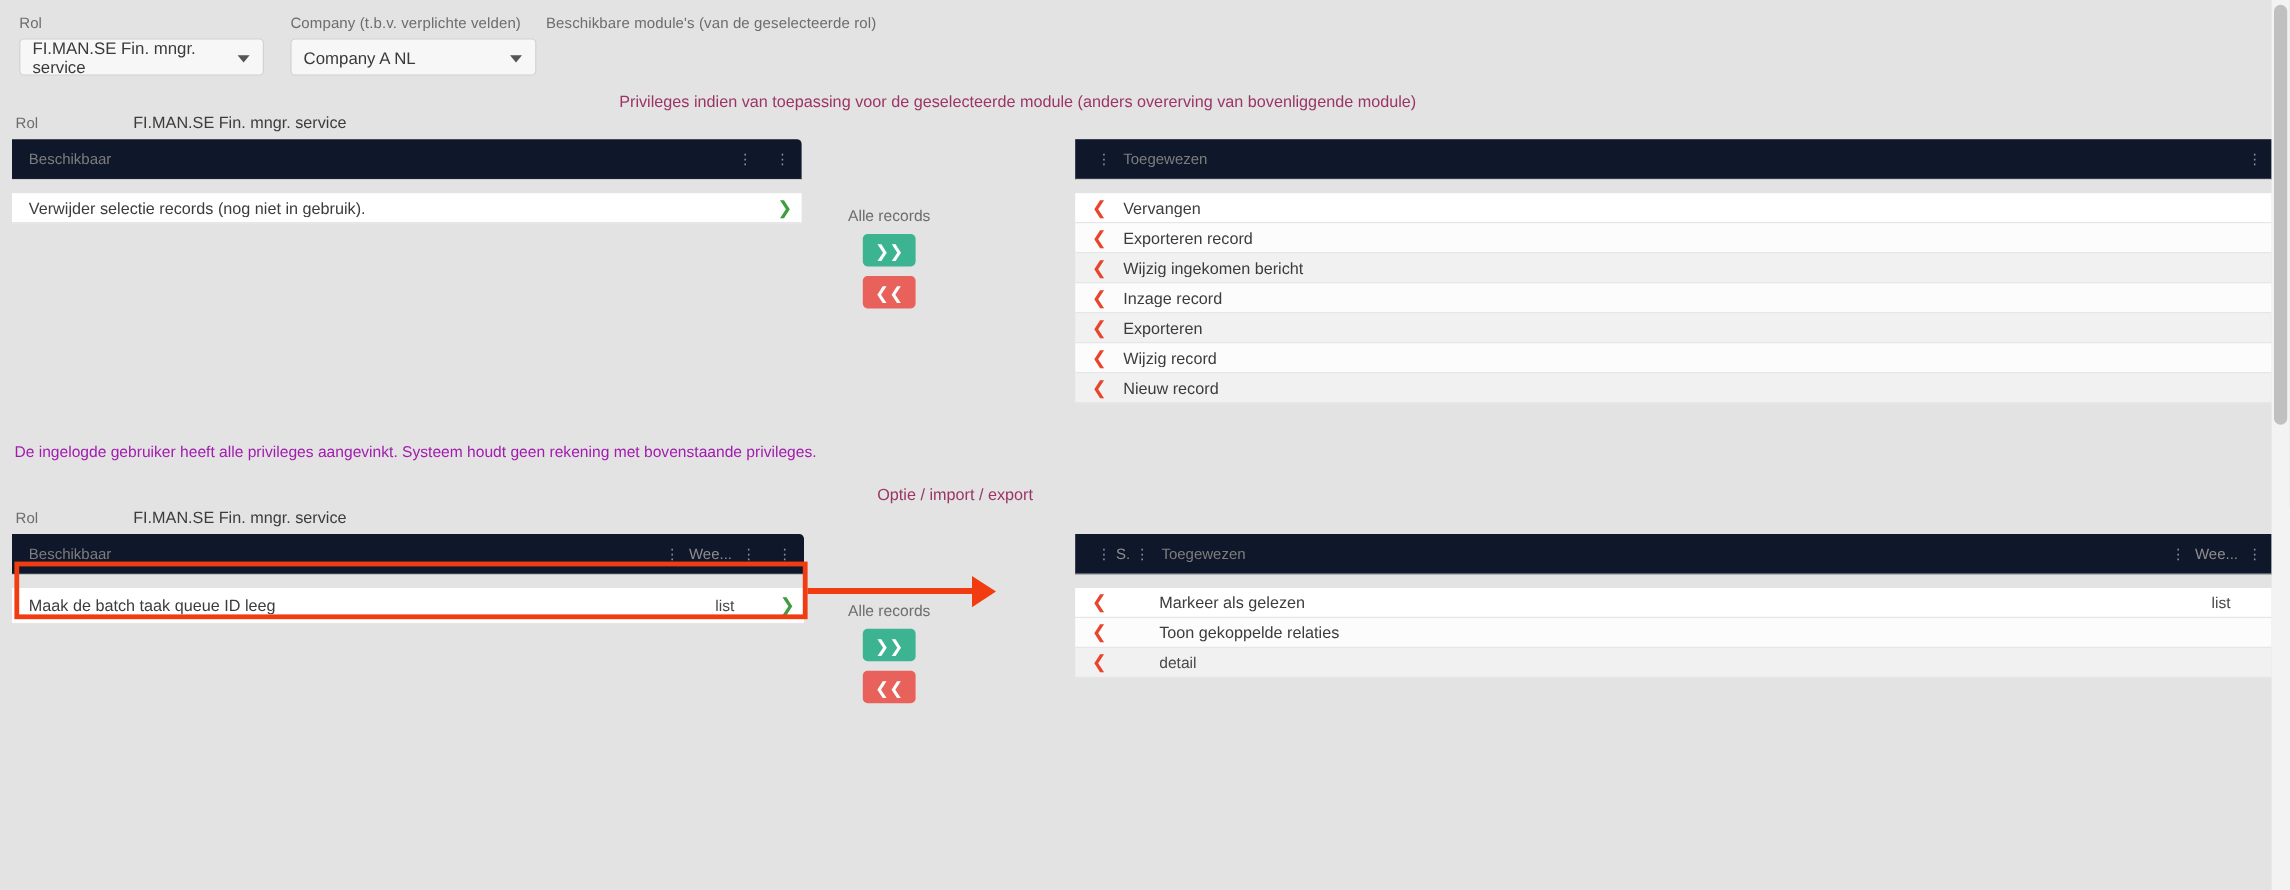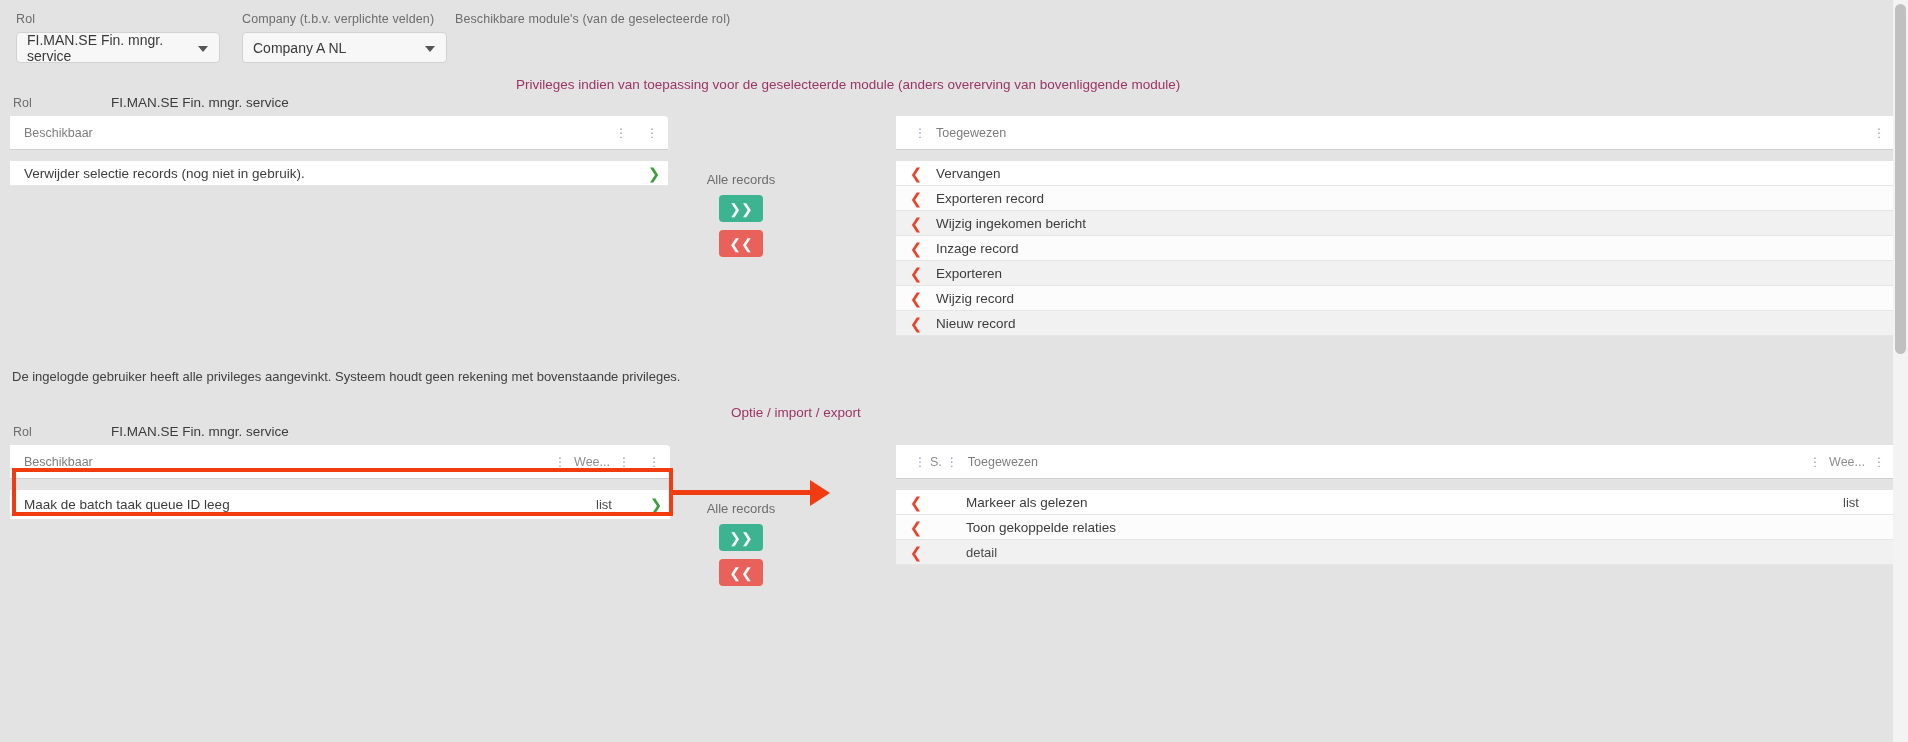--- a/index.html
+++ b/index.html
@@ -44,33 +44,33 @@
     display: flex; align-items: center;
     padding: 0 10px; font-size: 14px; color: #3a3a3a;
   }
 
   
   .note-magenta {
     position: absolute; color: #9c3566; font-size: 13.5px;
     white-space: nowrap;
   }
   .note-red {
-    position: absolute; color: #404040; font-size: 13px;
+    position: absolute; color: #a21caf; font-size: 13px;
     white-space: nowrap;
   }
 
   
   .role-line { position: absolute; font-size: 12.5px; }
   .role-line .lbl { color: #6d6d6d; position: absolute; left: 0; top: 1px; }
   .role-line .val { color: #3c3c3c; position: absolute; left: 98px; top: 0; font-size: 13.5px;}
 
   
   .panel { position: absolute; }
   .panel-head {
-    background: #ffffff;
+    background: #0f172a;
     height: 34px;
     display: flex; align-items: center;
     font-size: 12.5px; color: #7d7d7d;
     position: relative;
     border-bottom: 1px solid #cfcfcf;
   }
   .panel-head.rounded-tr { border-top-right-radius: 4px; }
   .dots {
     display: inline-block; width: 12px; text-align: center;
     color: #8e93ad; font-size: 12px; line-height: 1; letter-spacing: 0;

